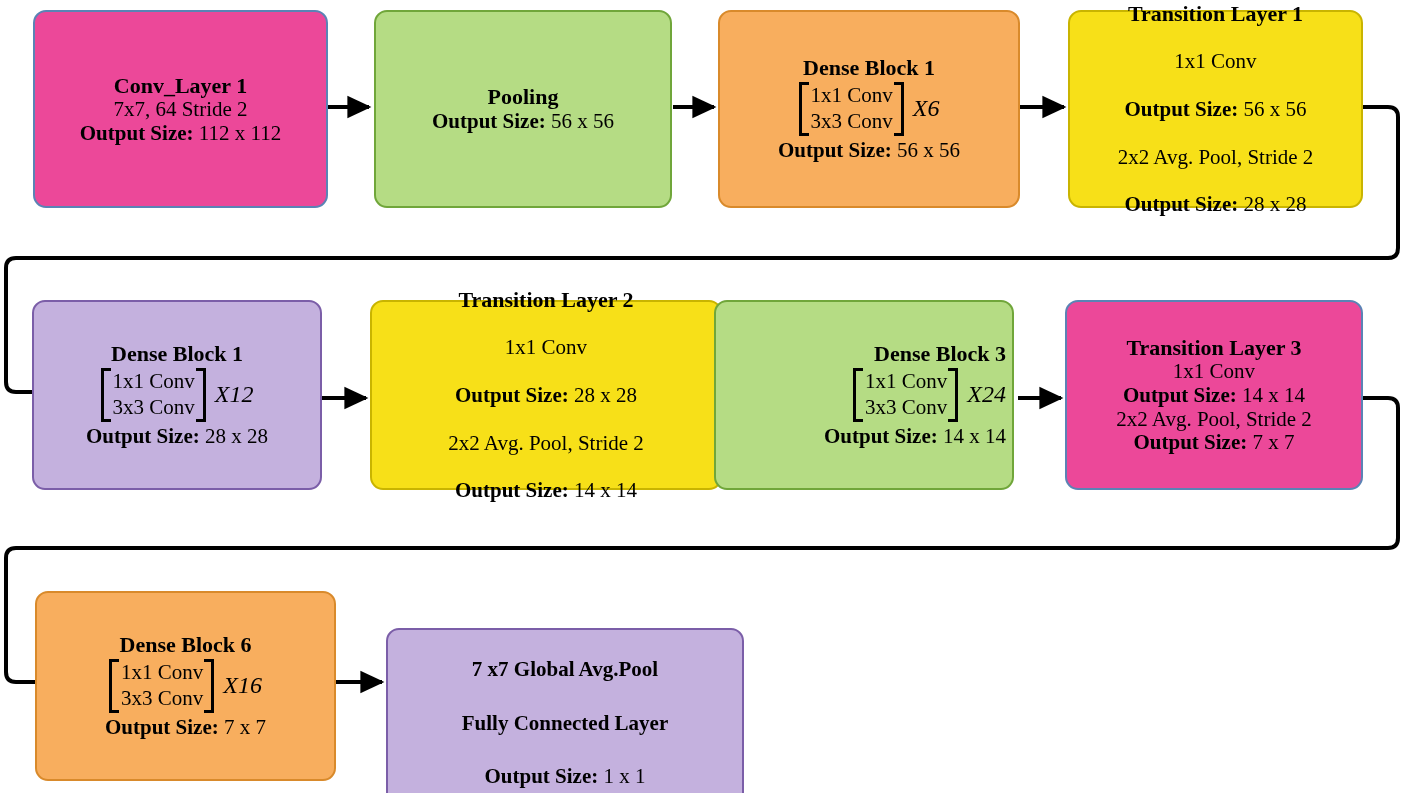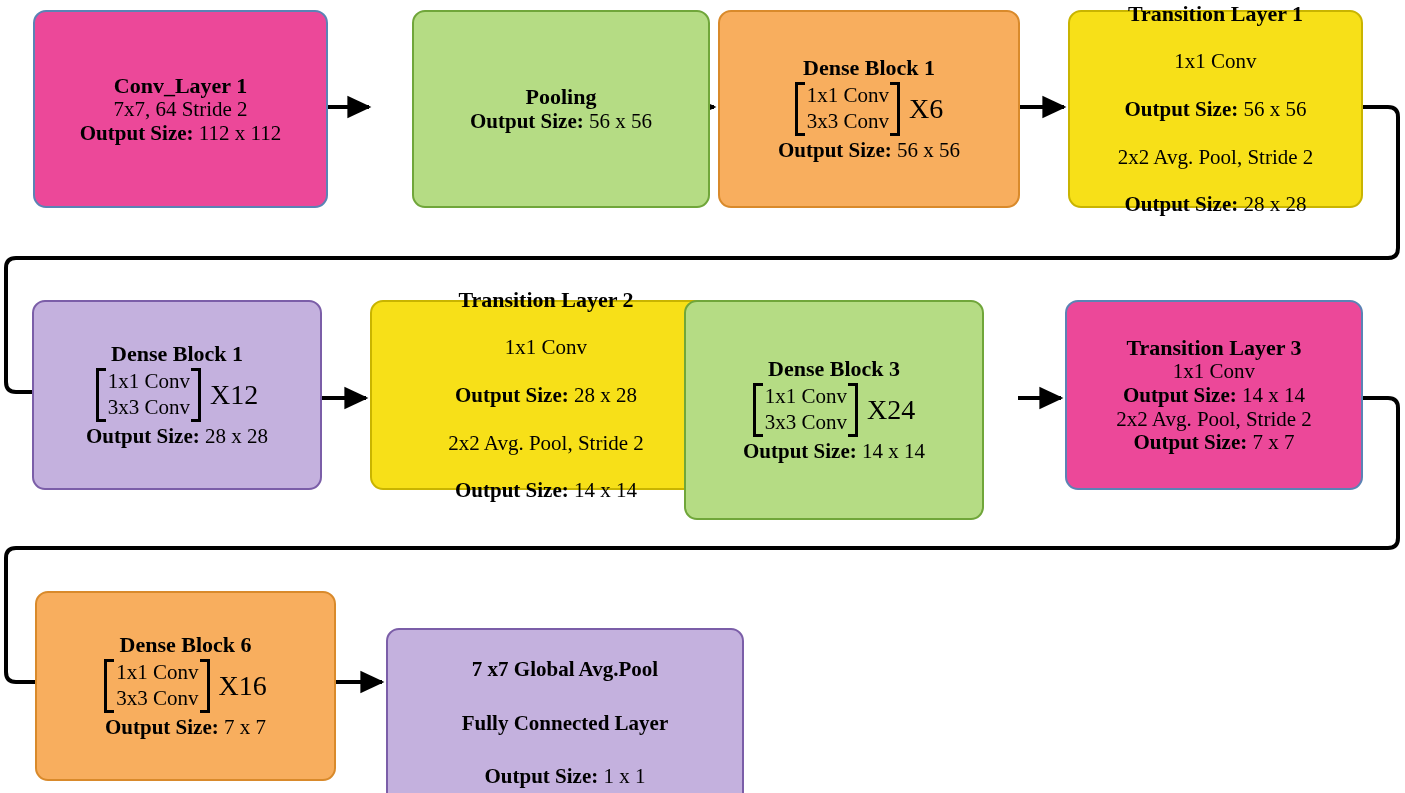--- a/index.html
+++ b/index.html
@@ -33,21 +33,21 @@
     border-left:3px solid #000;border-right:3px solid #000;
     position:relative;
   }
   .brk:before,.brk:after{content:"";position:absolute;height:3px;background:#000;width:10px;}
   .brk:before{top:0;left:-3px;}
   .brk:after{bottom:0;left:-3px;}
   .brk .rb1,.brk .rb2{content:"";position:absolute;height:3px;background:#000;width:10px;right:-3px;}
   .brk .rb1{top:0;}
   .brk .rb2{bottom:0;}
   .brk .row{font-size:21px;white-space:nowrap;padding:1px 2px;}
-  .mult{font-size:28px;margin-left:9px;white-space:nowrap;}
+  .mult{font-size:24px;margin-left:9px;white-space:nowrap;font-style:italic;}
 
   
   .c-blue  {background:#ec4899;border:2px solid #5b83b5;}
   .c-green {background:#b5dc84;border:2px solid #70a63a;}
   .c-orange{background:#f8ae5e;border:2px solid #d98a2b;}
   .c-yellow{background:#f7e018;border:2px solid #c9b400;gap:24px;}
   .c-purple{background:#c4b1de;border:2px solid #7b5ea8;}
 
   svg.wires{position:absolute;left:0;top:0;width:1405px;height:793px;pointer-events:none;}
 </style>
@@ -77,21 +77,21 @@
 
     <line x1="336" y1="682" x2="382" y2="682" stroke="#000" stroke-width="4" marker-end="url(#ah)"></line>
   </svg>
 
   <div class="node c-blue" style="left:33px;top:10px;width:295px;height:198px;">
     <div class="ttl">Conv_Layer 1</div>
     <div class="ln">7x7, 64 Stride 2</div>
     <div class="ln"><b>Output Size:</b> <span>112 x 112</span></div>
   </div>
 
-  <div class="node c-green" style="left:374px;top:10px;width:298px;height:198px;margin-left:38px;">
+  <div class="node c-green" style="left:374px;top:10px;width:298px;height:198px;">
     <div class="ttl">Pooling</div>
     <div class="ln"><b>Output Size:</b> <span>56 x 56</span></div>
   </div>
 
   <div class="node c-orange" style="left:718px;top:10px;width:302px;height:198px;">
     <div class="ttl">Dense Block 1</div>
     <div class="stack">
       <div class="brk">
         <span class="rb1"></span>
           <span class="rb2"></span>
@@ -126,21 +126,21 @@
   </div>
 
   <div class="node c-yellow" style="left:370px;top:300px;width:352px;height:190px;">
     <div class="ttl">Transition Layer 2</div>
     <div class="ln">1x1 Conv</div>
     <div class="ln"><b>Output Size:</b> <span>28 x 28</span></div>
     <div class="ln">2x2 Avg. Pool, Stride 2</div>
     <div class="ln"><b>Output Size:</b> <span>14 x 14</span></div>
   </div>
 
-  <div class="node c-green" style="left:684px;top:300px;width:300px;height:220px;">
+  <div class="node c-green" style="left:714px;top:300px;width:300px;height:190px;align-items:flex-end;">
     <div class="ttl">Dense Block 3</div>
     <div class="stack">
       <div class="brk">
         <span class="rb1"></span>
           <span class="rb2"></span>
         <div class="row">1x1 Conv</div>
         <div class="row">3x3 Conv</div>
       </div>
       <div class="mult">X24</div>
     </div>

